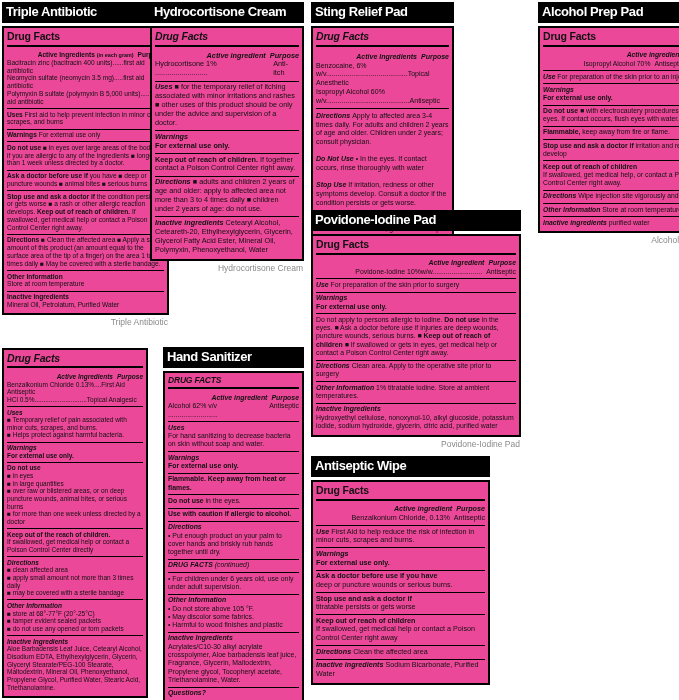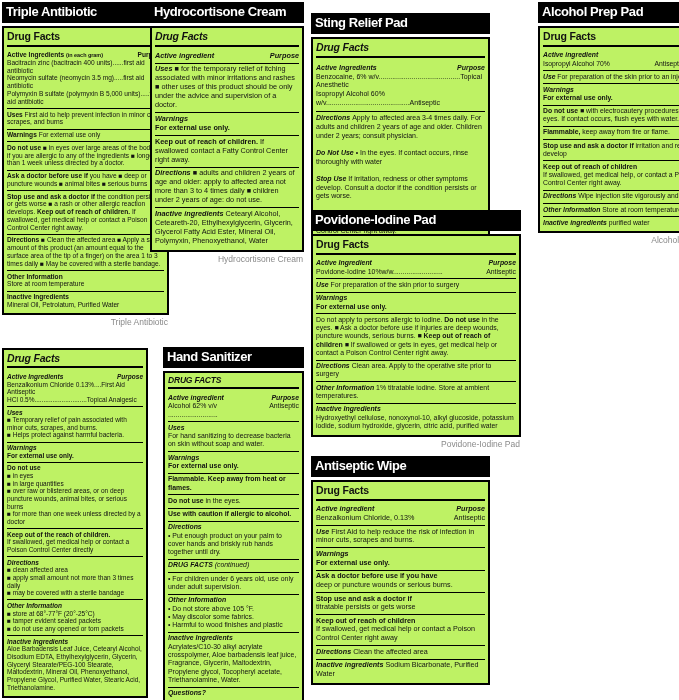--- a/index.html
+++ b/index.html
@@ -9,51 +9,51 @@
     font-family:"Liberation Sans", sans-serif;
     color:#111;
   }
   .panel{position:absolute;}
   .hdr{
     background:#000;color:#fff;font-weight:700;
     font-size:13px;line-height:1.1;letter-spacing:-0.4px;
     padding:2px 4px 3px 3px;border:1px solid #000;
   }
   .box{
-    border:2px solid #000;margin-top:3px;background:#bef264;
+    border:2px solid #000;margin-top:3px;background:#ec4899;
     padding:0 3px 2px 3px;
   }
   .df-title{
     font-weight:700;font-size:10.5px;padding:2px 0 2px 0;
     border-bottom:2px solid #000;letter-spacing:-0.2px;
   }
   .df-title.italic{font-style:italic;}
   .df-title.caps-italic{font-style:italic;font-size:8.5px;}
   .sec{padding:1.5px 0 2.5px 0;}
   .sec.rule{border-top:1px solid #000;}
   .sec.gap{margin-top:3px;}
   .line{margin:0;}
-  .split{display:flex;justify-content:space-between;gap:4px;}
+  .split{display:flex;justify-content:flex-end;gap:4px;}
   .b{font-weight:700;}
   .i{font-style:italic;}
   .sm{font-size:82%;}
   .caption{
     text-align:right;color:#8a8a8a;font-size:8.5px;
     margin-top:2px;padding-right:1px;
   }
   
   #p-triple-antibiotic{left:2px;top:2px;width:167px;}
   #p-triple-antibiotic .box{font-size:6.6px;line-height:1.18;}
   #p-burn-cream{left:2px;top:345px;width:146px;}
   #p-burn-cream .box{font-size:6.5px;line-height:1.18;}
   #p-hydrocortisone-cream{left:150px;top:2px;width:154px;}
   #p-hydrocortisone-cream .box{font-size:7.3px;line-height:1.22;}
   #p-hand-sanitizer{left:163px;top:347px;width:141px;}
   #p-hand-sanitizer .box{font-size:6.9px;line-height:1.2;}
-  #p-sting-relief-pad{left:311px;top:13px;width:179px;}
+  #p-sting-relief-pad{left:311px;top:2px;width:143px;}
   #p-sting-relief-pad .box{font-size:7px;line-height:1.25;}
   #p-sting-relief-pad .sec{padding:2.5px 0 3px 0;}
   #p-povidone-iodine-pad{left:311px;top:210px;width:210px;}
   #p-povidone-iodine-pad .box{font-size:6.9px;line-height:1.2;}
   #p-antiseptic-wipe{left:311px;top:456px;width:179px;}
   #p-antiseptic-wipe .box{font-size:7.2px;line-height:1.2;}
   #p-alcohol-prep-pad{left:497px;top:2px;width:180px;margin-left:41px;}
   #p-alcohol-prep-pad .box{font-size:6.8px;line-height:1.2;}
 </style>
 </head>
@@ -153,30 +153,34 @@
     </div>
     <div class="panel" id="p-hydrocortisone-cream">
       <div class="hdr">Hydrocortisone Cream</div>
       <div class="box">
         <div class="df-title italic">Drug Facts</div>
         <div class="sec gap">
           <div class="line split">
             <span><span class="b i">Active ingredient</span></span>
             <span><span class="b i">Purpose</span></span>
           </div>
+          <div class="line split">
+            <span><span>Hydrocortisone 1% ..........................</span></span>
+            <span><span>Anti-itch</span></span>
+          </div>
         </div>
         <div class="sec rule">
           <div class="line"><span class="b i">Uses </span><span>■ for the temporary relief of itching associated with minor irritations and rashes ■ other uses of this product should be only under the advice and supervision of a doctor.</span></div>
         </div>
         <div class="sec rule">
           <div class="line"><span class="b i">Warnings</span></div>
           <div class="line"><span class="b">For external use only.</span></div>
         </div>
         <div class="sec rule">
-          <div class="line"><span class="b">Keep out of reach of children. </span><span>If swallowed contact a Fatty Control Center right away.</span></div>
+          <div class="line"><span class="b">Keep out of reach of children. </span><span>If together contact a Poison Control Center right away.</span></div>
         </div>
         <div class="sec rule">
           <div class="line"><span class="b i">Directions </span><span>■ adults and children 2 years of age and older: apply to affected area not more than 3 to 4 times daily ■ children under 2 years of age: do not use.</span></div>
         </div>
         <div class="sec rule">
           <div class="line"><span class="b i">Inactive ingredients </span><span>Cetearyl Alcohol, Ceteareth-20, Ethylhexylglycerin, Glycerin, Glycerol Fatty Acid Ester, Mineral Oil, Polymyxin, Phenoxyethanol, Water</span></div>
         </div>
       </div>
       <div class="caption">Hydrocortisone Cream</div>
     </div>

